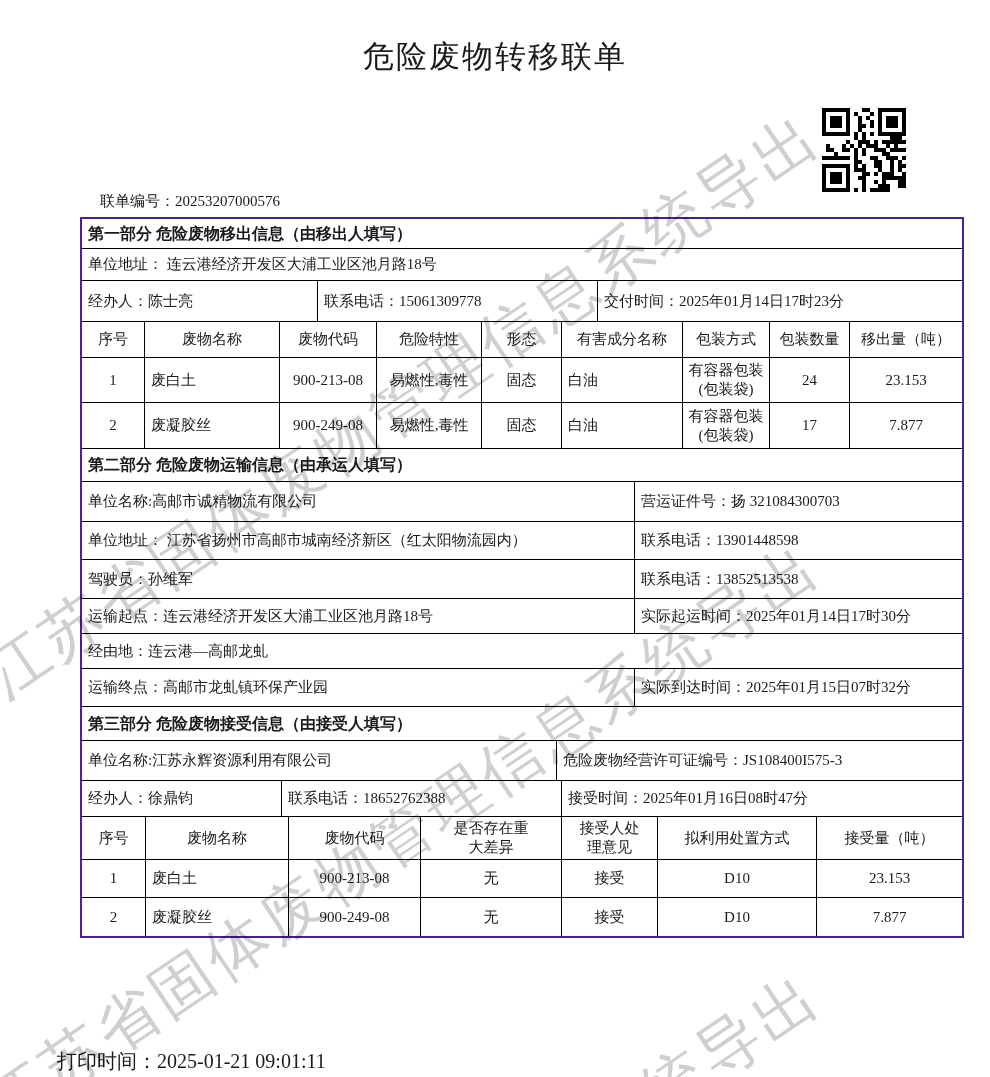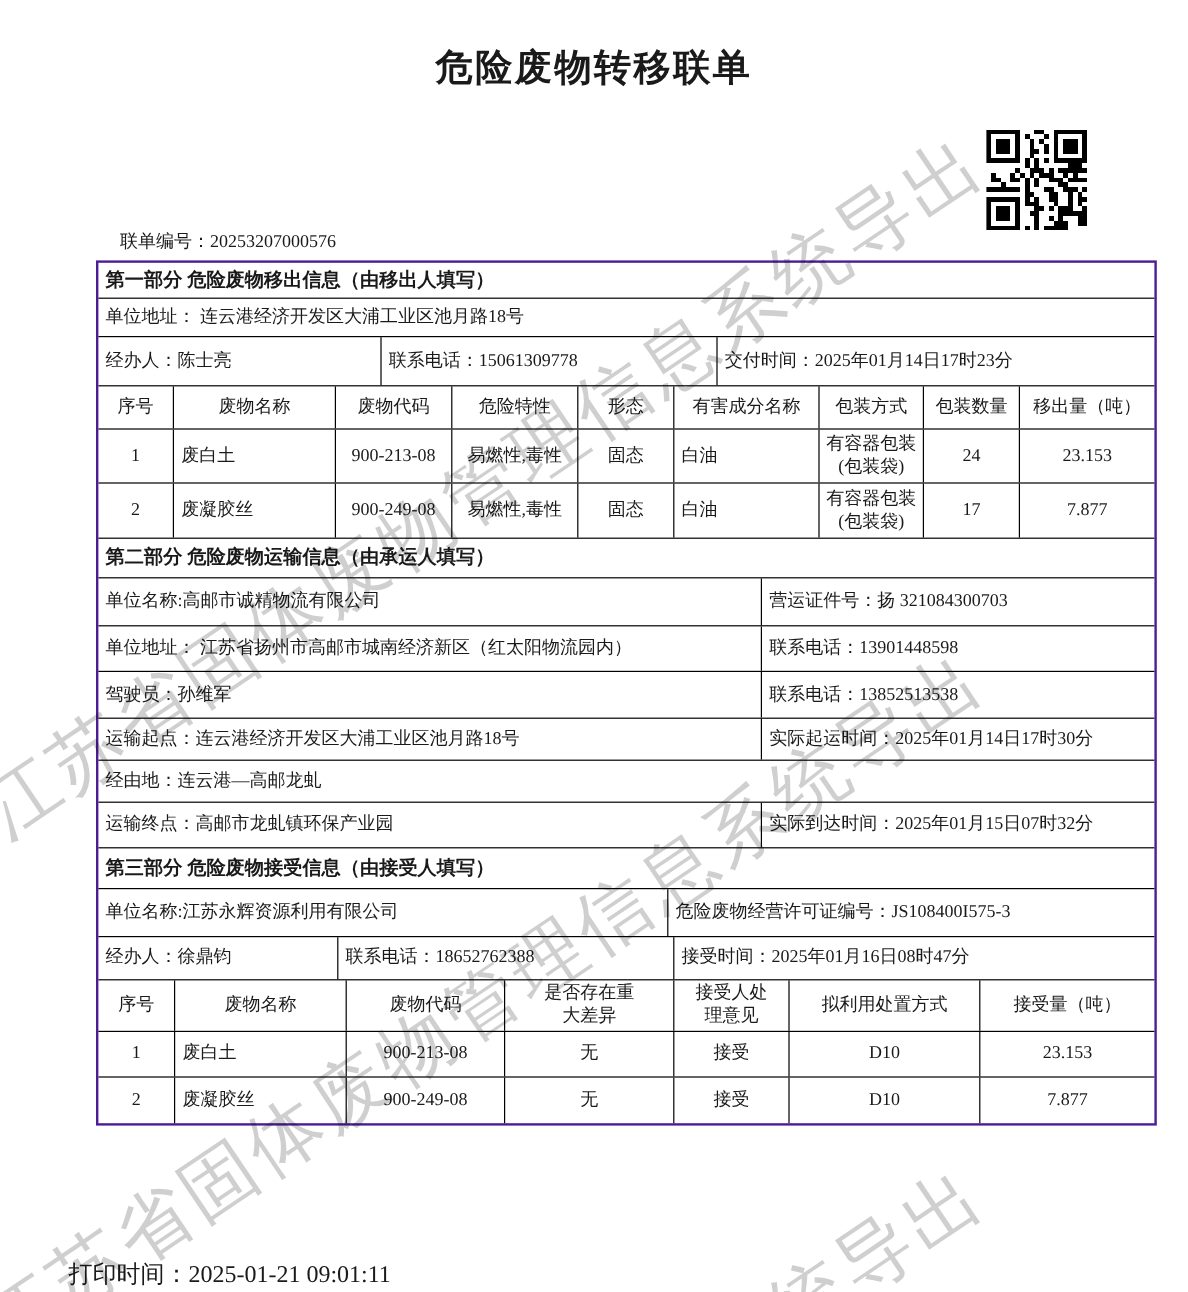--- a/index.html
+++ b/index.html
@@ -1,19 +1,19 @@
 <!DOCTYPE html>
 <html><head>
 <meta charset="utf-8">
 <style>
   html,body{margin:0;padding:0;background:#ffffff;}
   .page{position:relative;width:990px;height:1077px;background:#fff;overflow:hidden;
         font-family:"Liberation Serif","DejaVu Serif",serif;color:#1a1a1a;}
   .title{position:absolute;left:0;top:36px;width:100%;text-align:center;
-         font-size:31px;font-weight:bold;letter-spacing:2px;}
+         font-size:31px;font-weight:normal;letter-spacing:2px;}
   .qr{position:absolute;left:822px;top:108px;width:84px;height:84px;}
   .manifest-no{position:absolute;left:56px;top:192px;font-size:15px;margin-left:44px;}
   .doc{position:absolute;left:55px;top:217px;width:880px;border:2px solid #4c1d95;box-sizing:content-box;background:transparent;margin-left:25px;}
   .row{display:flex;border-bottom:1px solid #000;align-items:stretch;box-sizing:border-box;}
   .row:last-child{border-bottom:none;}
   .cell{border-right:1px solid #000;display:flex;align-items:center;
         padding:2px 6px;font-size:15px;box-sizing:border-box;line-height:1.25;}
   .cell:last-child{border-right:none;}
   .cell.center{justify-content:center;text-align:center;}
   .sec{font-weight:bold;font-size:16px;padding:4px 6px;display:flex;align-items:center;}

